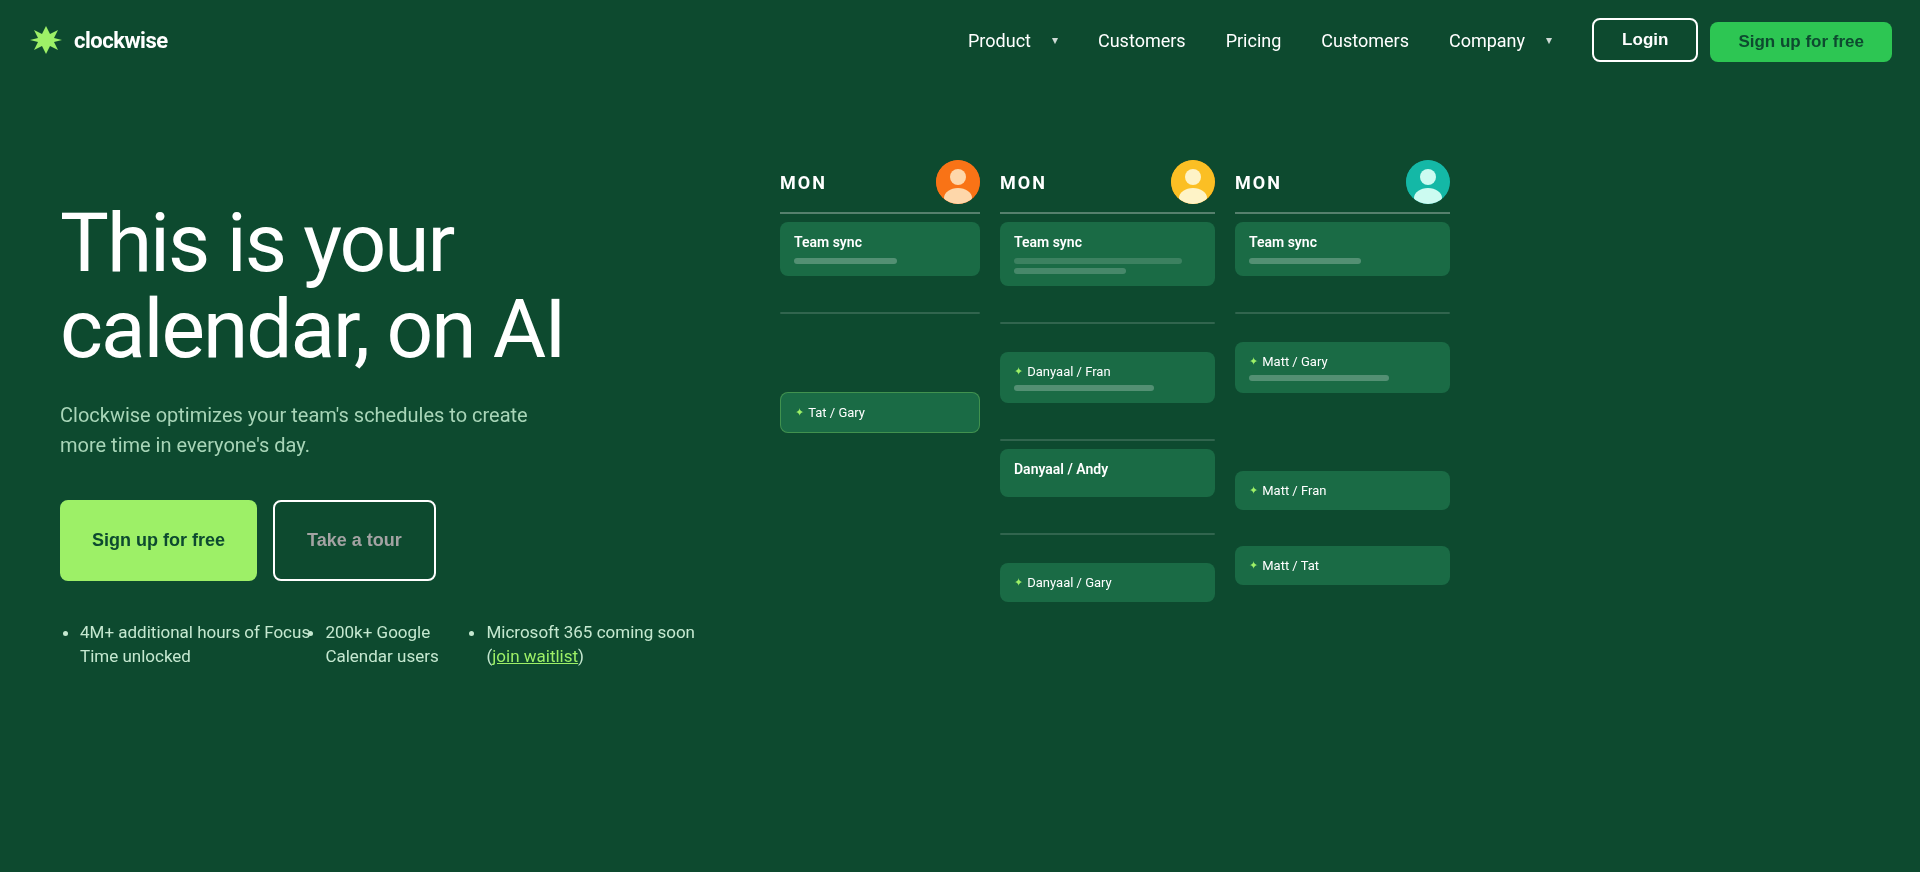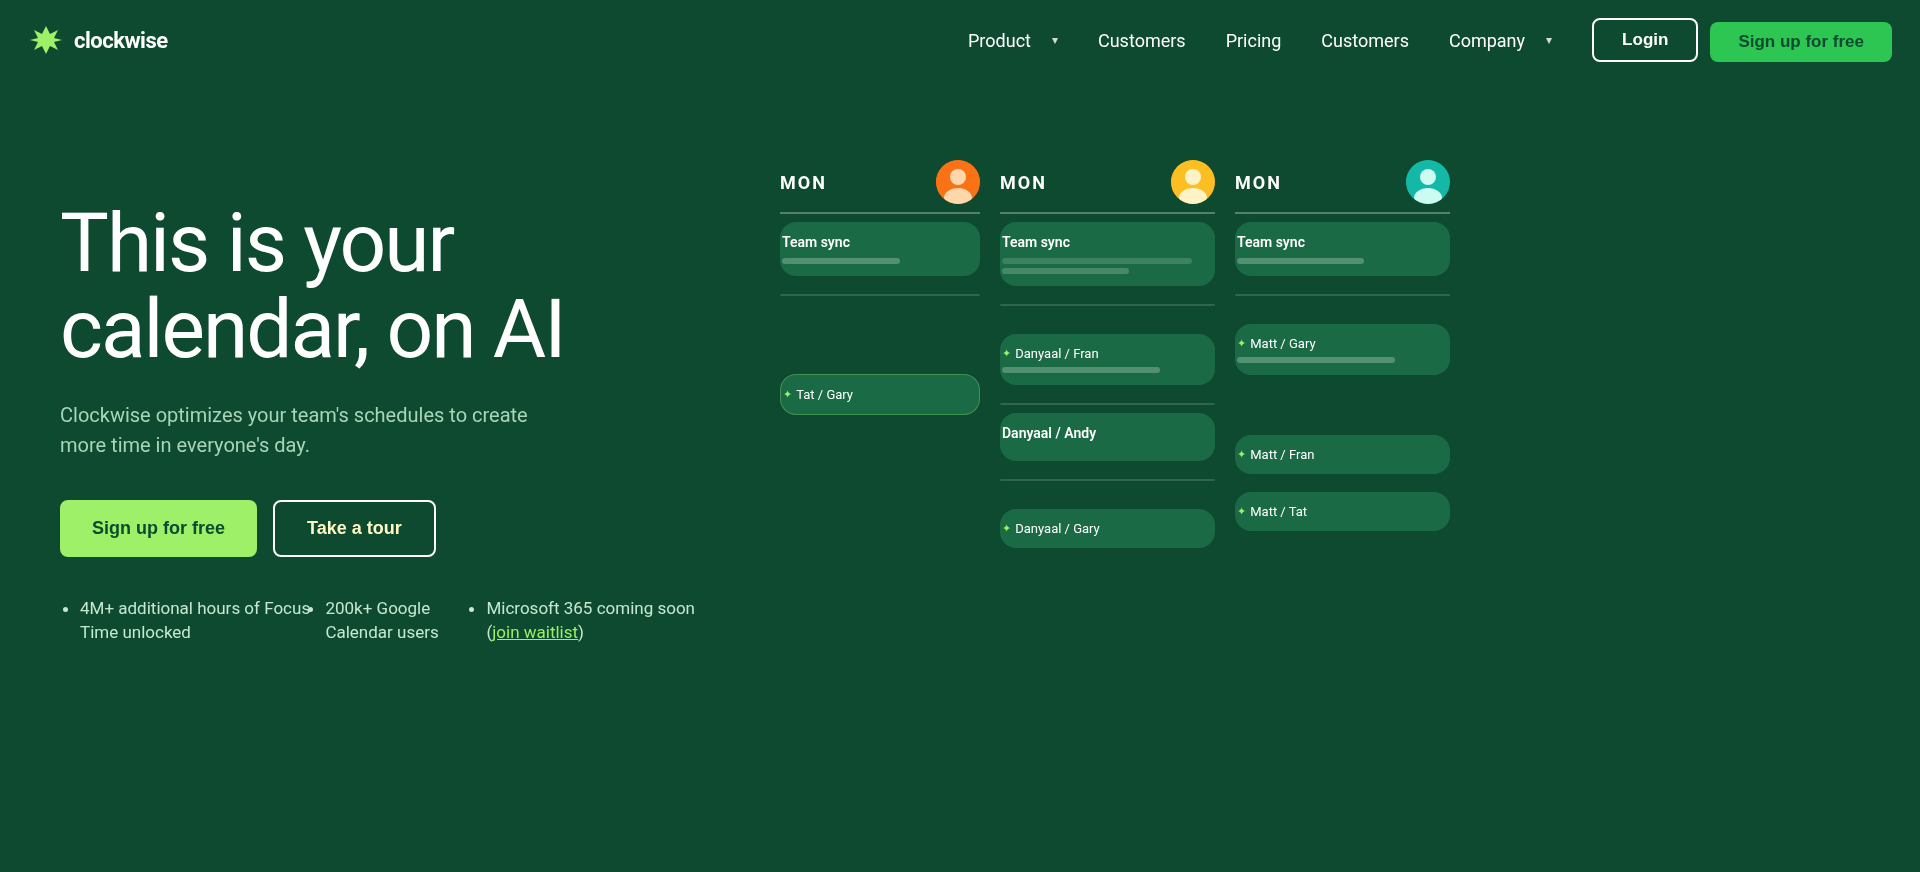--- a/index.html
+++ b/index.html
@@ -117,23 +117,23 @@
       padding: 16px 32px;
       background: #9df067;
       color: #0d4a2f;
       border: none;
       border-radius: 8px;
       font-size: 18px;
       font-weight: 700;
       cursor: pointer;
     }
     .btn-secondary {
-      padding: 16px 32px;
+      padding: 28px 32px;
       background: transparent;
-      color: #fef9c3;
+      color: #a3a3a3;
       border: 2px solid #ffffff;
       border-radius: 8px;
       font-size: 18px;
       font-weight: 600;
       cursor: pointer;
     }
     .hero-bullets {
       list-style: disc;
       padding-left: 20px;
       display: flex;
@@ -199,23 +199,23 @@
     }
     .avatar-yellow {
       background: linear-gradient(135deg, #fbbf24, #d97706);
     }
     .avatar-teal {
       background: linear-gradient(135deg, #14b8a6, #0f766e);
     }
 
     .cal-card {
       background: #1a6b45;
-      border-radius: 16px;
-      padding: 12px 2px;
-      margin-bottom: 10px;
+      border-radius: 8px;
+      padding: 12px 14px;
+      margin-bottom: 28px;
     }
     .cal-card-title {
       font-size: 14px;
       font-weight: 600;
       color: #ffffff;
       margin-bottom: 8px;
     }
     .cal-card-bar {
       height: 6px;
       background: rgba(255,255,255,0.25);

